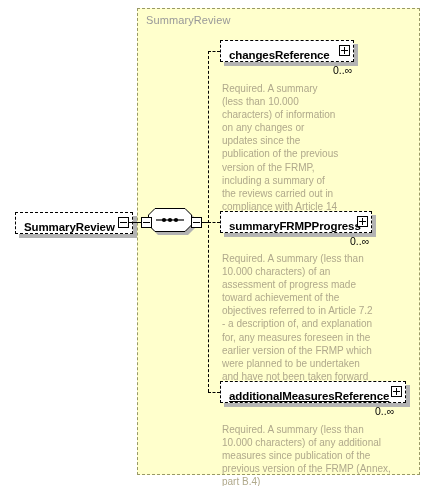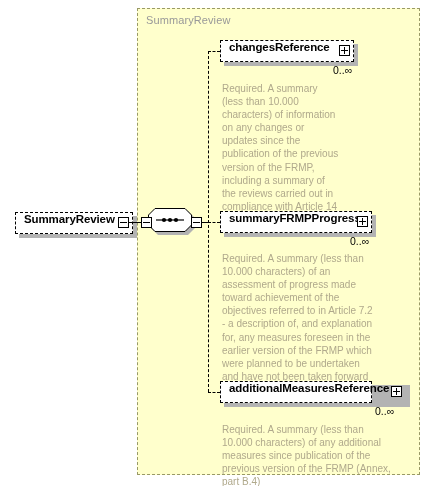--- a/index.html
+++ b/index.html
@@ -39,21 +39,21 @@
     position: absolute;
     background: #b3b3b3;
     box-sizing: border-box;
   }
   .node-box {
     position: absolute;
     background: #ffffff;
     border: 1px dashed #000000;
     box-sizing: border-box;
     display: flex;
-    align-items: flex-start;
+    align-items: flex-end;
   }
   .node-label {
     font-size: 11.5px;
     font-weight: bold;
     color: #000000;
     white-space: nowrap;
     padding-left: 8px;
     letter-spacing: -0.1px;
   }
   .node-label.root {
@@ -204,21 +204,21 @@
   <span class="node-label">summaryFRMPProgress</span>
 </div>
 <div class="expander" style="left:357px; top:216px;">
   <span class="h"></span>
   <span class="v"></span>
 </div>
 <div class="cardinality" style="left:350px; top:235px;">0..∞</div>
 <div class="annotation" style="left:222px; top:252px; width:152px;">Required. A summary (less than 10.000 characters) of an assessment of progress made toward achievement of the objectives referred to in Article 7.2 - a description of, and explanation for, any measures foreseen in the earlier version of the FRMP which were planned to be undertaken and have not been taken forward (Annex, part B.2 and 3)</div>
 
 <div class="node-shadow" style="left:224px; top:385px; width:186px; height:22px;"></div>
-<div class="node-box" style="left:220px; top:381px; width:152px; height:22px;">
+<div class="node-box" style="left:220px; top:381px; width:186px; height:22px;text-decoration:underline;">
   <span class="node-label">additionalMeasuresReference</span>
 </div>
 <div class="expander" style="left:391px; top:386px;">
   <span class="h"></span>
   <span class="v"></span>
 </div>
 <div class="cardinality" style="left:375px; top:405px;">0..∞</div>
 <div class="annotation" style="left:222px; top:423px; width:170px;">Required. A summary (less than 10.000 characters) of any additional measures since publication of the previous version of the FRMP (Annex, part B.4)</div>
 
 </body></html>

